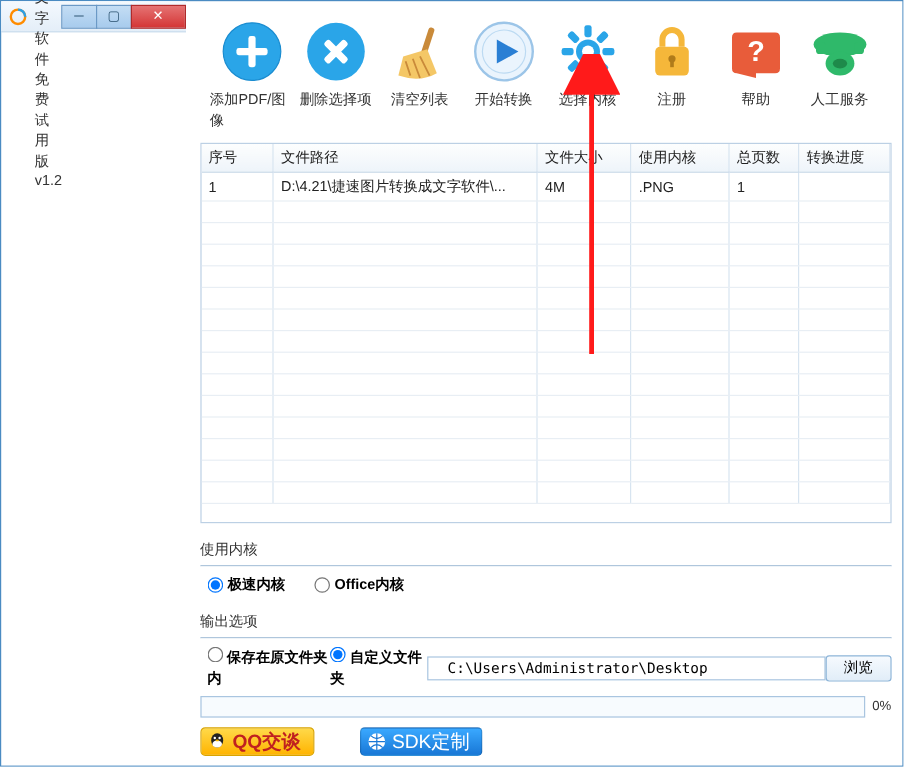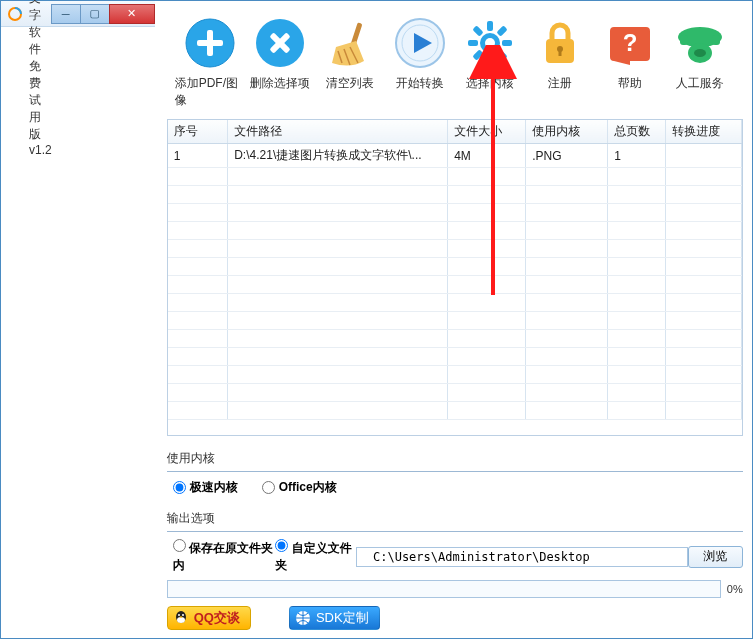--- a/index.html
+++ b/index.html
@@ -36,21 +36,21 @@
 .opts input[type=radio] { margin: 0; }
 
 .path-input { font-family: SimSun, monospace; font-size: 12px; padding: 2px 16px; border: 1px solid #a9c5e0; background: #fff; width: 360px; height: 20px; }
 .browse-btn { width: 60px; height: 22px; background: linear-gradient(#f6fafe,#e1edf8); border: 1px solid #8cb4d8; border-radius: 3px; font-size: 12px; cursor: pointer; margin-left: auto; }
 
 .progress-row { display: flex; align-items: center; gap: 6px; margin-top: 6px; }
 .progress { flex: 1; height: 18px; border: 1px solid #a9c5e0; background: #f7fbfe; }
 .pct { font-size: 11px; color: #333; }
 
 .footer { display: flex; gap: 8px; margin-top: 8px; }
-.pill-btn { height: 24px; border-radius: 4px; display: flex; align-items: center; padding: 0 10px 0 4px; font-size: 13px; color: #fff; border: 1px solid rgba(0,0,0,0.15); cursor: pointer; gap: 4px; }
+.pill-btn { height: 24px; border-radius: 4px; display: flex; align-items: center; padding: 0 10px 0 4px; font-size: 16px; color: #fff; border: 1px solid rgba(0,0,0,0.15); cursor: pointer; gap: 4px; }
 .pill-qq { background: linear-gradient(#ffd94a,#ffb400); color: #c02020; border-color: #d9a400; font-weight: bold; }
 .pill-sdk { background: linear-gradient(#3aa9ff,#1877d6); margin-left: 30px; }
 
 .arrow-overlay { position: absolute; left: 308px; top: 44px; pointer-events: none; z-index: 10; }
 .row2 { display: flex; align-items: center; padding-left: 6px; }
 </style>
 </head>
 <body>
 
 <div class="window">

